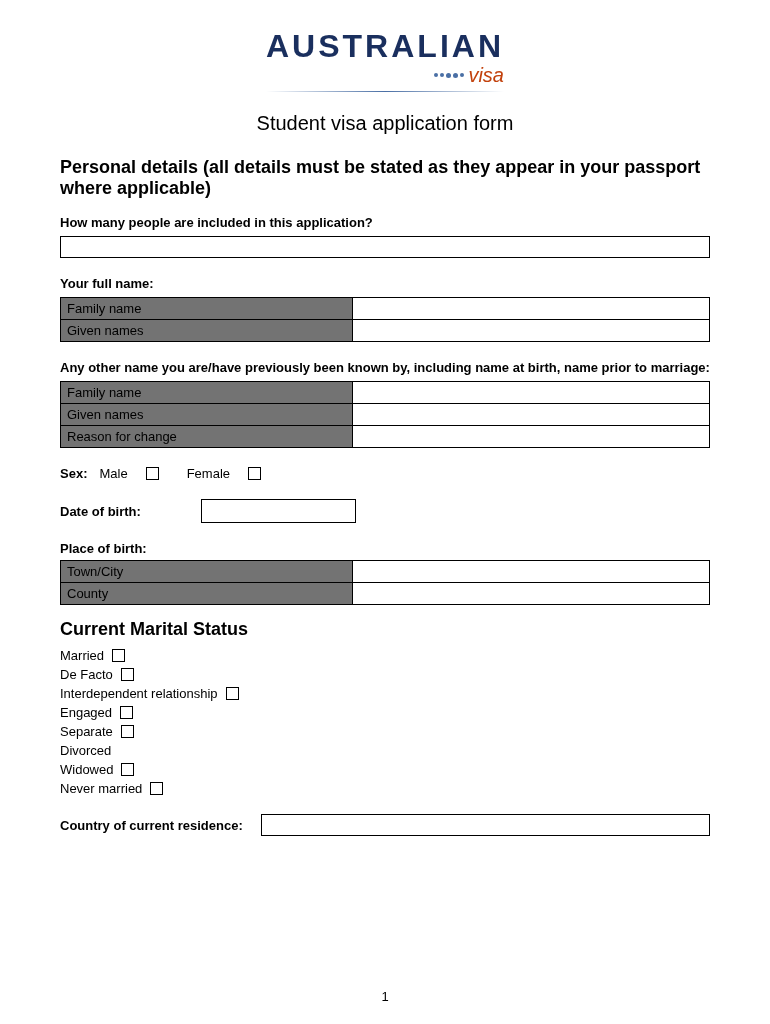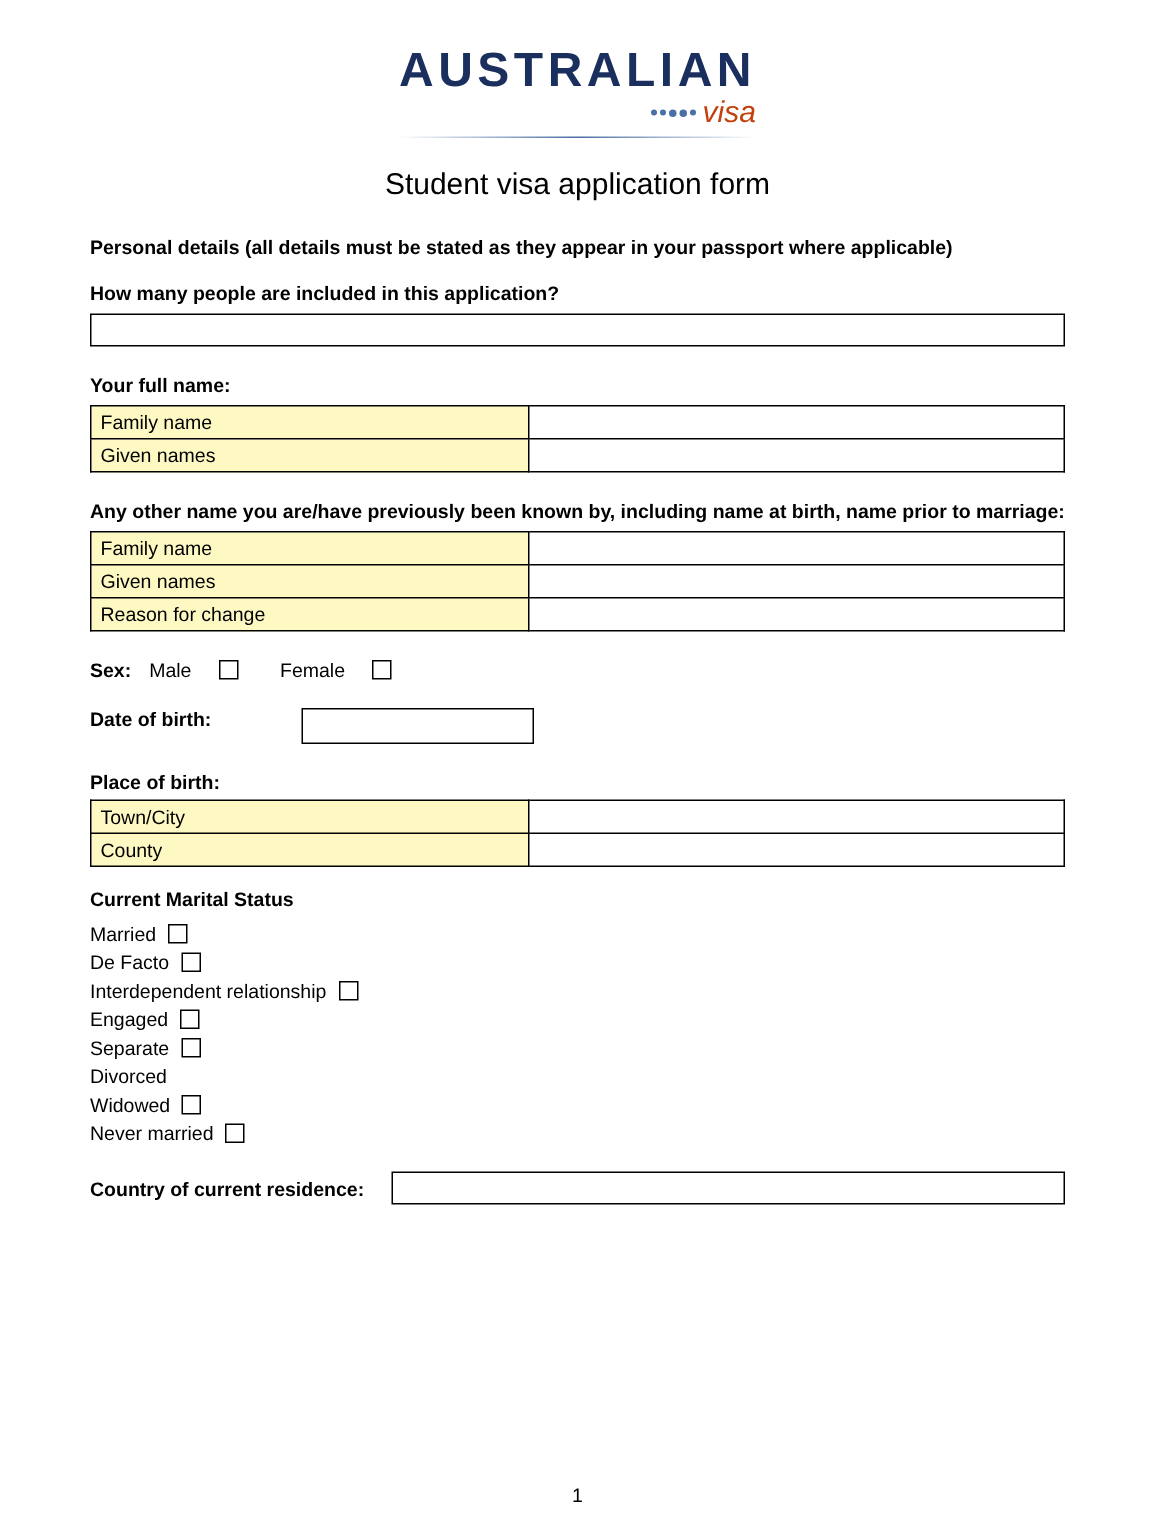--- a/index.html
+++ b/index.html
@@ -89,21 +89,21 @@
     .form-title {
       text-align: center;
       font-size: 20px;
       font-weight: normal;
       margin-bottom: 22px;
       margin-top: 10px;
     }
 
     .section-label {
       font-weight: bold;
-      font-size: 13px;
+      font-size: 18px;
       margin-bottom: 8px;
     }
 
     .field-question {
       font-weight: bold;
       font-size: 13px;
       margin-bottom: 6px;
       margin-top: 16px;
     }
 
@@ -122,21 +122,21 @@
 
     .table-form td {
       border: 1px solid #000;
       padding: 3px 6px;
       height: 22px;
     }
 
     .table-form td.label-cell {
       width: 45%;
       font-size: 13px;
-      background: #fef9c3;
+      background: #737373;
     }
 
     .table-form td.value-cell {
       width: 55%;
       background: #fff;
     }
 
     .section-gap {
       margin-top: 18px;
     }
@@ -164,21 +164,21 @@
     .checkbox-box {
       width: 13px;
       height: 13px;
       border: 1px solid #000;
       display: inline-block;
       flex-shrink: 0;
     }
 
     .dob-row {
       display: flex;
-      align-items: flex-start;
+      align-items: center;
       gap: 31px;
       margin-bottom: 18px;
     }
 
     .dob-label {
       font-weight: bold;
       min-width: 110px;
     }
 
     .dob-input {

